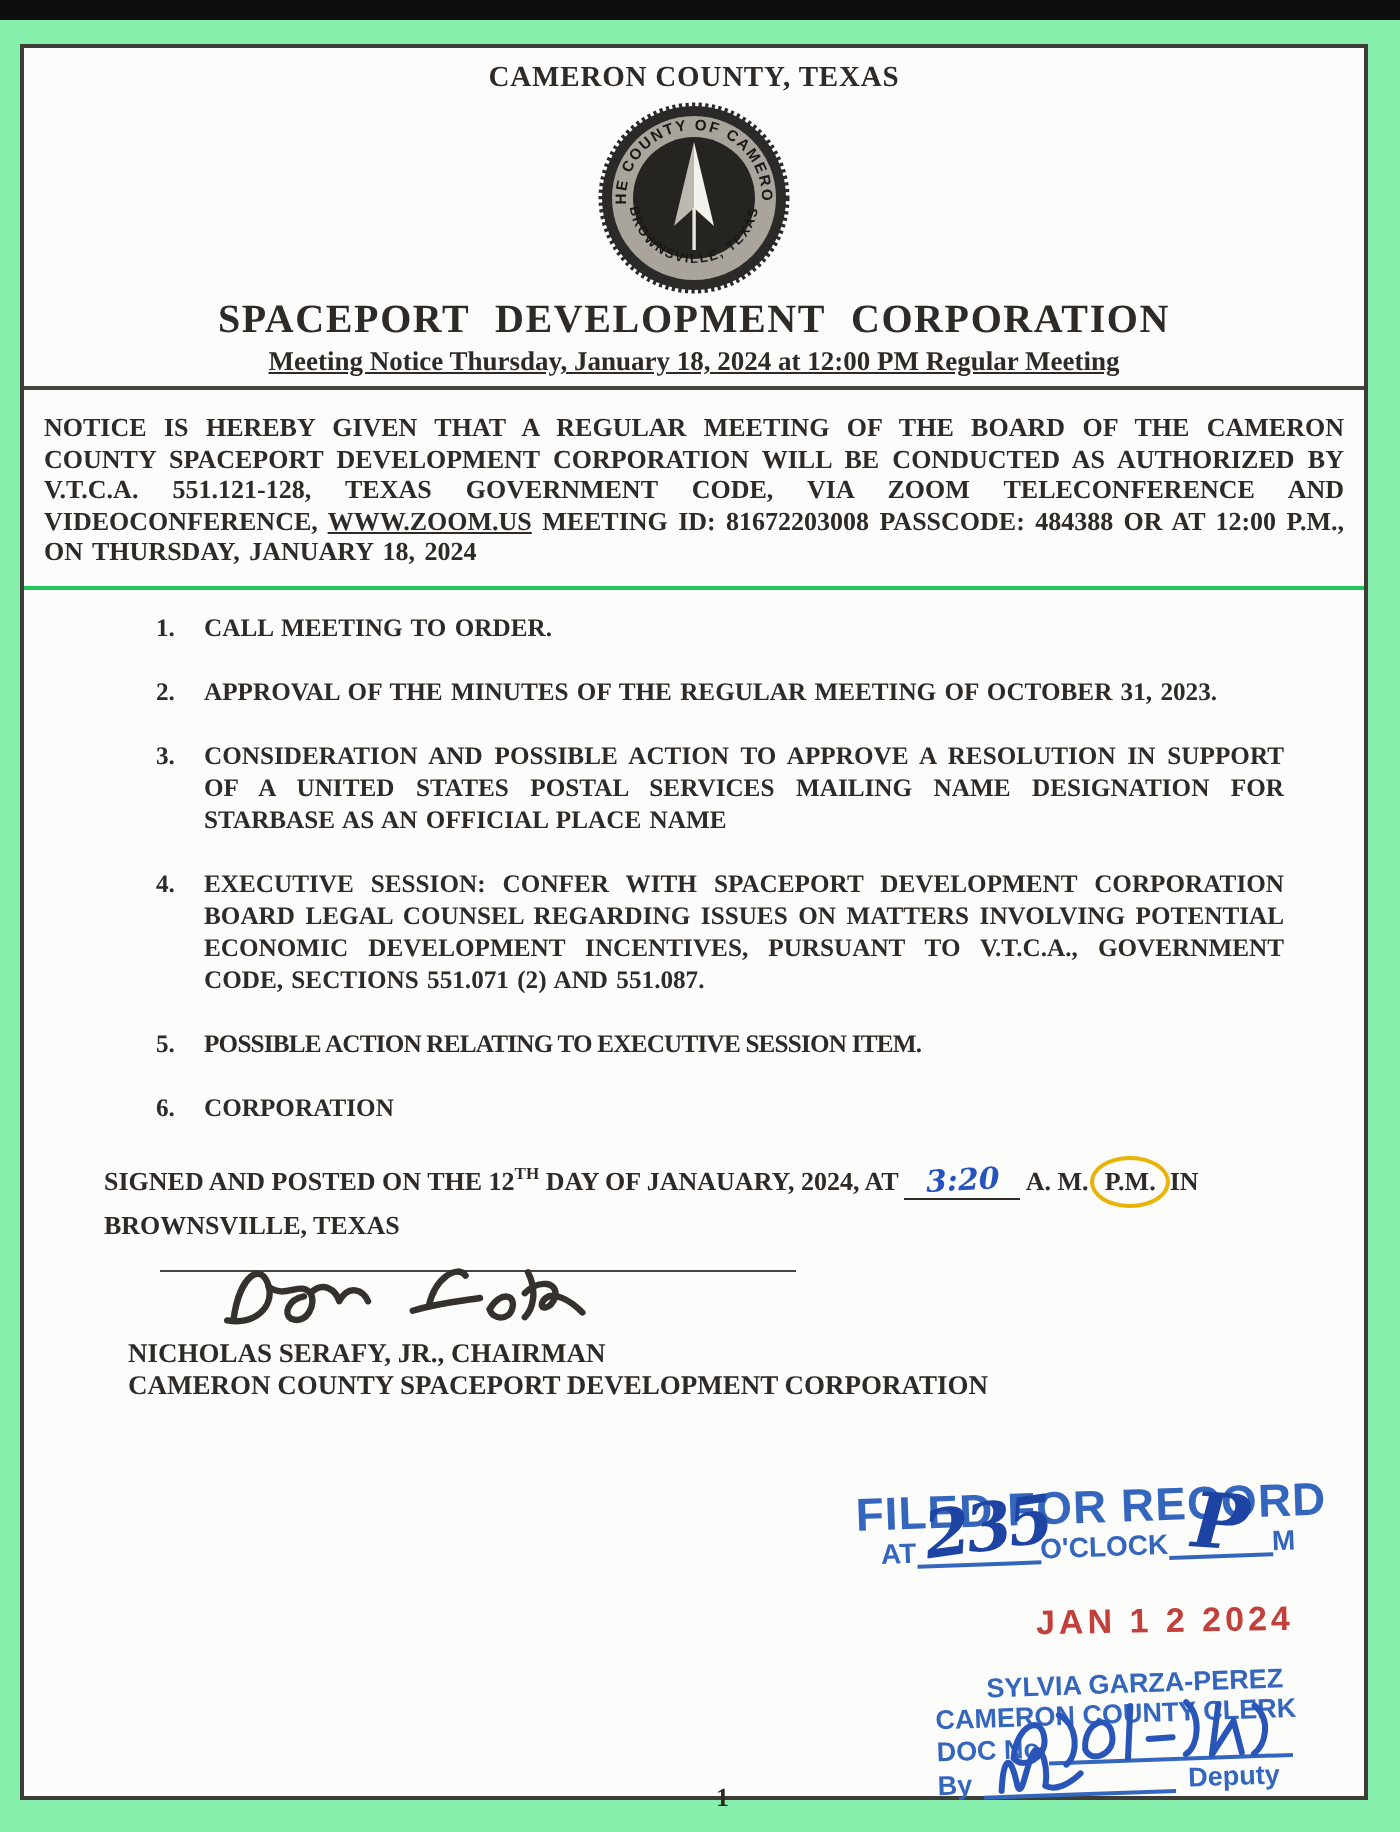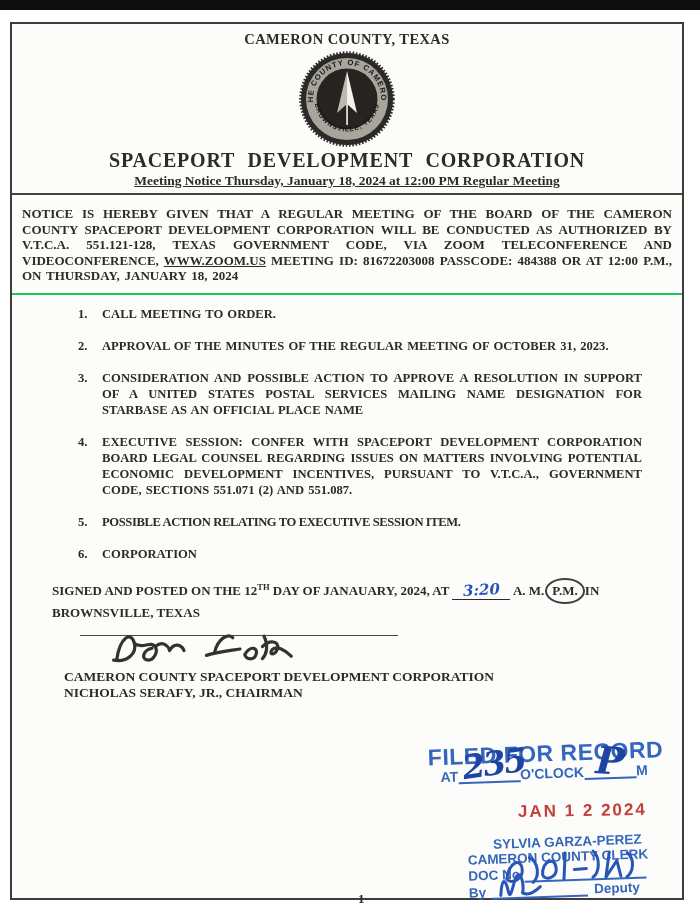--- a/index.html
+++ b/index.html
@@ -1,17 +1,17 @@
 <!DOCTYPE html>
 <html><head>
 <meta charset="utf-8">
 <style>
   html,body{margin:0;padding:0;}
   body{font-family:"Liberation Serif",serif;background:#e8e8e8;}
-  .scan{position:relative;width:700px;height:916px;background:#ffffff;overflow:hidden;color:#2e2a25;}
+  .scan{position:relative;width:700px;height:916px;background:#86efac;overflow:hidden;color:#2e2a25;}
   .topbar{position:absolute;top:0;left:0;width:700px;height:10px;background:#0d0d0d;}
   .page{position:absolute;left:10px;top:22px;width:674px;height:878px;border:2px solid #3f3d3a;box-sizing:border-box;background:#fcfcfa;}
 
   
   .header{ text-align:center; padding-top:7px; border-bottom:2px solid #46443f;}
   .county-title{font-size:14.5px;font-weight:bold;letter-spacing:.4px;}
   .seal-wrap{margin:3px auto 0;width:96px;height:96px;}
   .org-title{font-size:20px;font-weight:bold;letter-spacing:.8px;word-spacing:7px;margin-top:2px;}
   .board-line{font-size:13.5px;font-weight:bold;margin-top:2px;}
   .meeting-line{font-size:13.5px;font-weight:bold;text-decoration:underline;margin:1px 16px 4px;}
@@ -26,21 +26,21 @@
   .agenda-item{display:flex;margin-bottom:16px;font-size:12.6px;font-weight:bold;line-height:16px;}
   .agenda-item .num{width:24px;flex:0 0 24px;}
   .agenda-item .txt{flex:1;text-align:justify;word-spacing:1px;}
   .agenda-item:nth-child(5) .txt{letter-spacing:-.4px;word-spacing:0;}
 
   
   .signing{margin:16px 38px 0 40px;font-size:13px;font-weight:bold;line-height:17px;}
   .sup{font-size:8.5px;vertical-align:super;}
   .hand-time-slot{display:inline-block;width:58px;border-bottom:1.6px solid #2e2a25;text-align:center;vertical-align:baseline;}
   .hand-blue{font-family:"DejaVu Serif",serif;font-style:italic;color:#2653bd;font-size:15px;display:inline-block;transform:rotate(-3deg);}
-  .pm-circle{display:inline-block;border:2px solid #404040;border-radius:50%;padding:2px 5px 3px;margin-left:1px;}
+  .pm-circle{display:inline-block;border:2px solid #eab308;border-radius:50%;padding:2px 5px 3px;margin-left:1px;}
   .sig-block{margin:4px 0 0 14px;height:34px;position:relative;}
   .sig-line{border-bottom:1.5px solid #46443f;width:318px;margin-left:14px;margin-top:14px;}
   .sig-svg{position:absolute;left:38px;top:-12px;}
   .signer{margin-left:12px;font-size:13.5px;font-weight:bold;line-height:16.5px;}
 
   
   .stamp-filed{position:absolute;left:428px;top:740px;width:252px;color:#3566bd;
                font-family:"Liberation Sans",sans-serif;transform:rotate(-2deg);}
   .stamp-filed .t1{font-size:23px;font-weight:bold;letter-spacing:.5px;}
   .stamp-filed .t2{font-size:14px;font-weight:bold;display:flex;align-items:flex-end;margin-top:-2px;padding-left:12px;}
@@ -144,22 +144,22 @@
             <path d="M128,39 C144,34 158,33 170,31"></path>
             <path d="M176,38 c7,-12 17,-9 14,0 c-2,7 -12,7 -14,0"></path>
             <path d="M200,15 C206,27 203,38 198,43"></path>
             <path d="M198,28 C207,19 219,21 217,30 C215,39 205,39 210,32 C215,26 226,32 234,40"></path>
           </g>
         </svg>
         <div class="sig-line"></div>
       </div>
 
       <div class="signer">
+        <div>NICHOLAS SERAFY, JR., CHAIRMAN</div>
         <div>CAMERON COUNTY SPACEPORT DEVELOPMENT CORPORATION</div>
-        <div>NICHOLAS SERAFY, JR., CHAIRMAN</div>
       </div>
     </div>
 
     <div class="page-num">1</div>
   </div>
 
   <div class="stamp-filed">
     <div class="t1">FILED FOR RECORD</div>
     <div class="t2">
       <span>AT</span>

